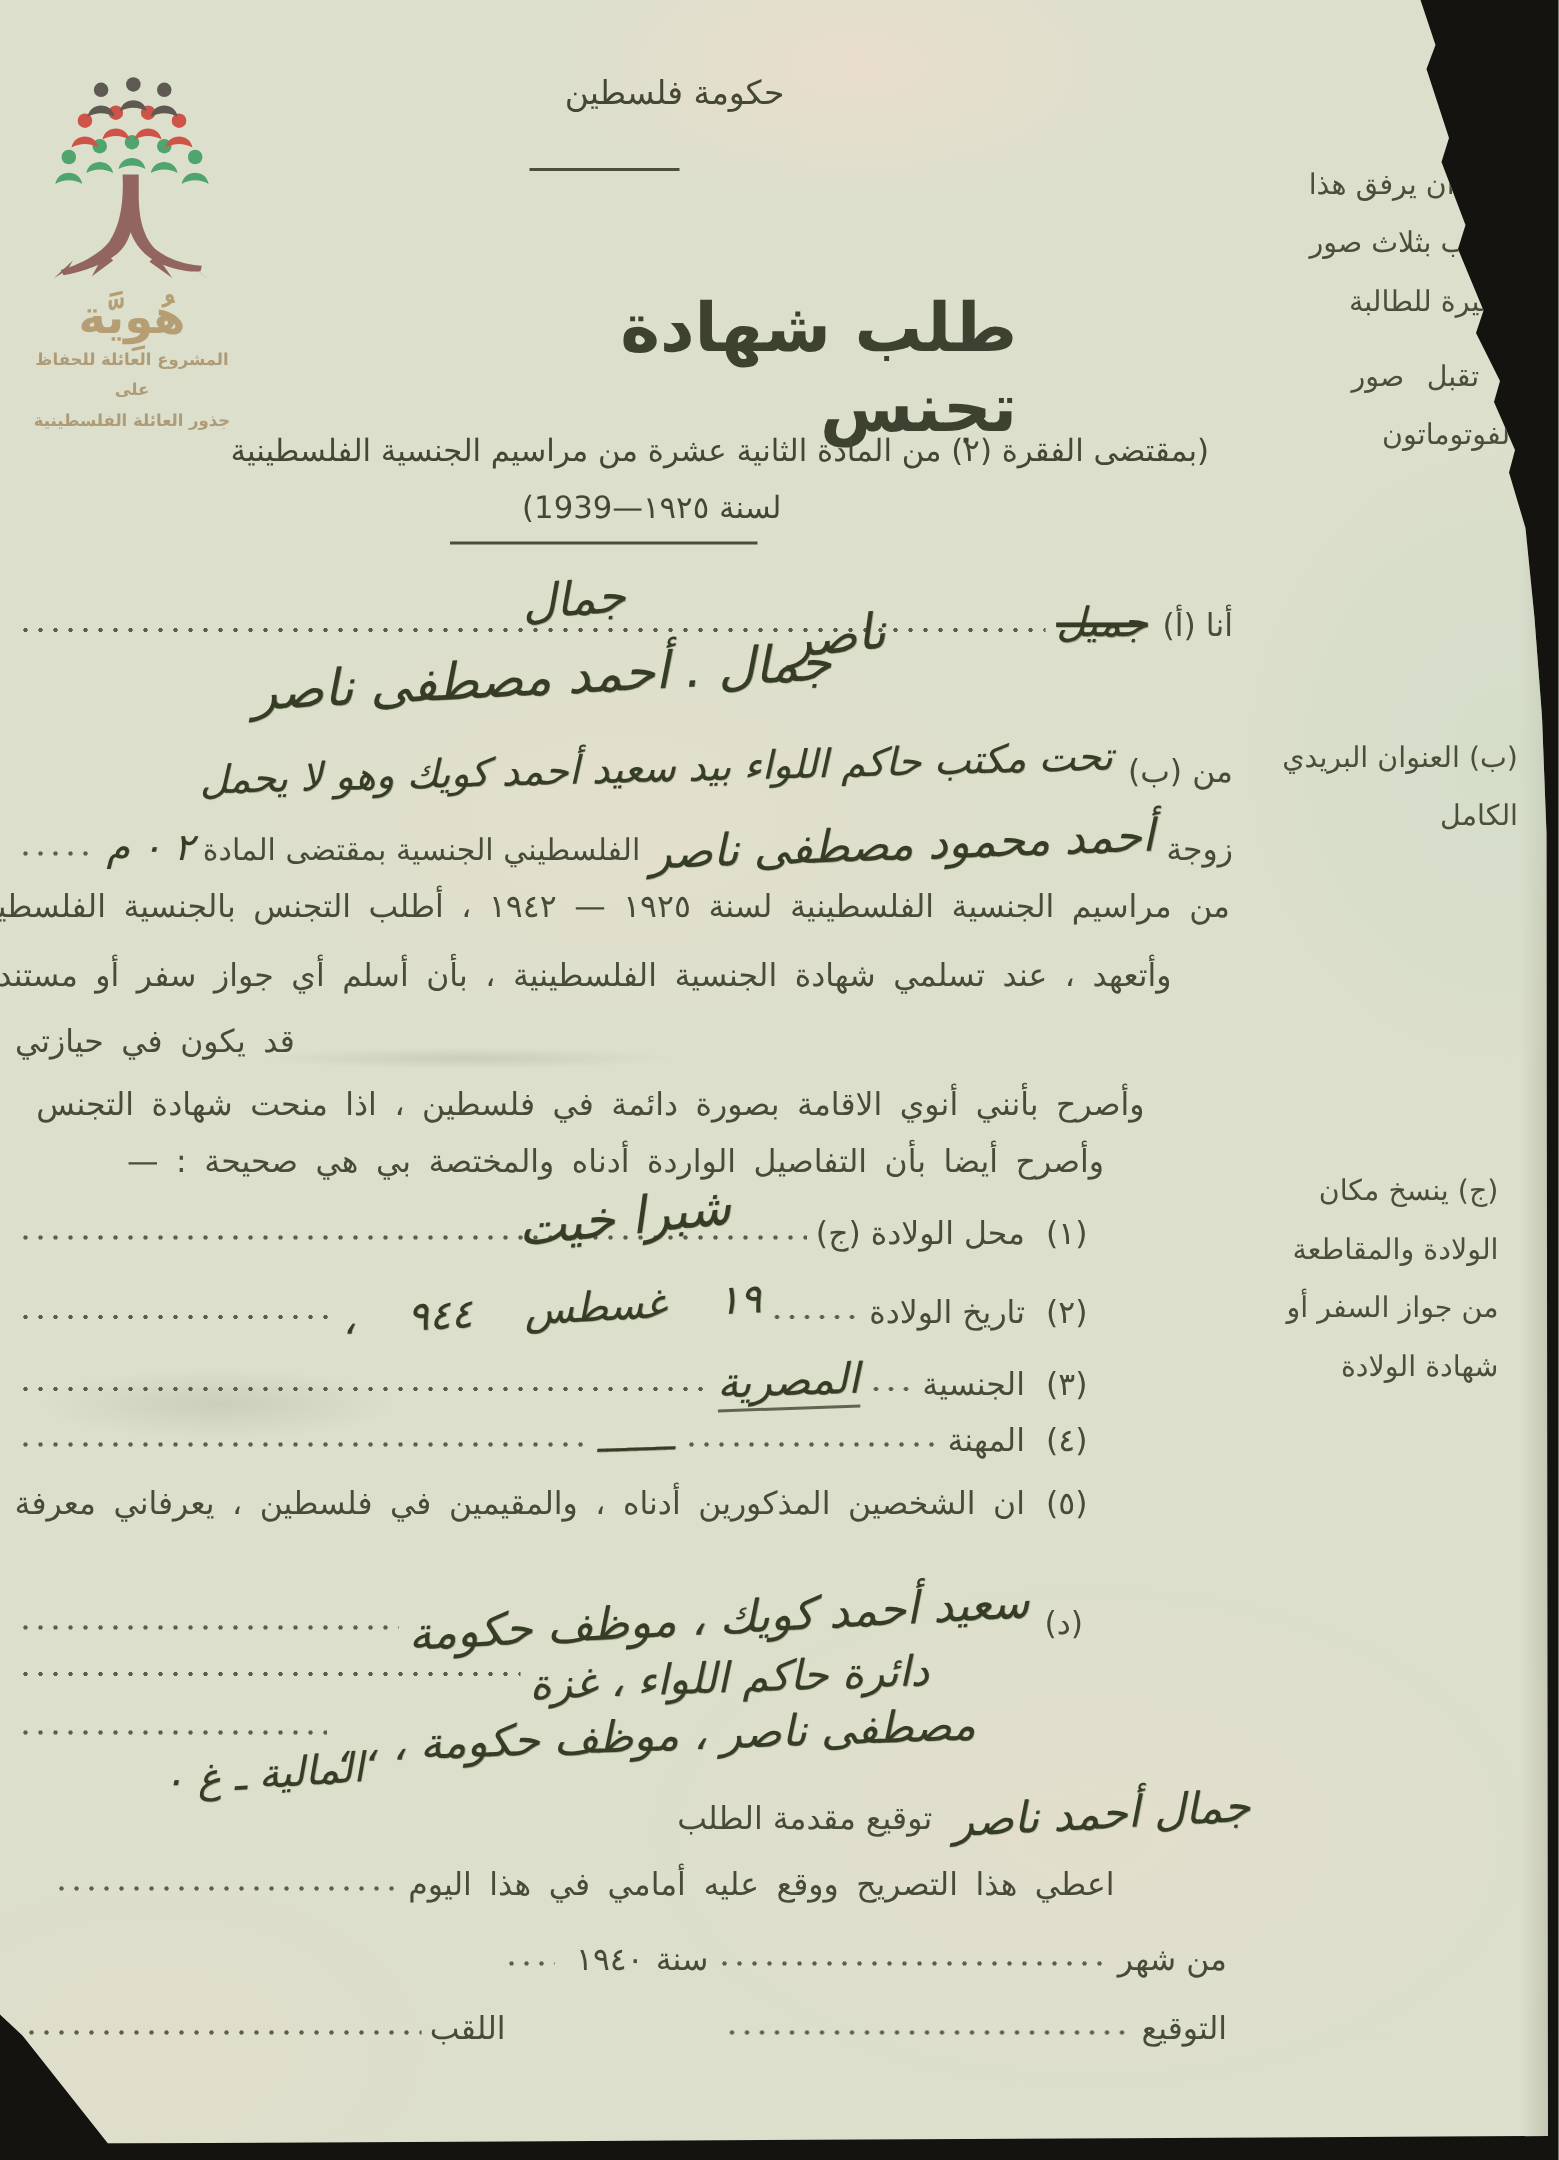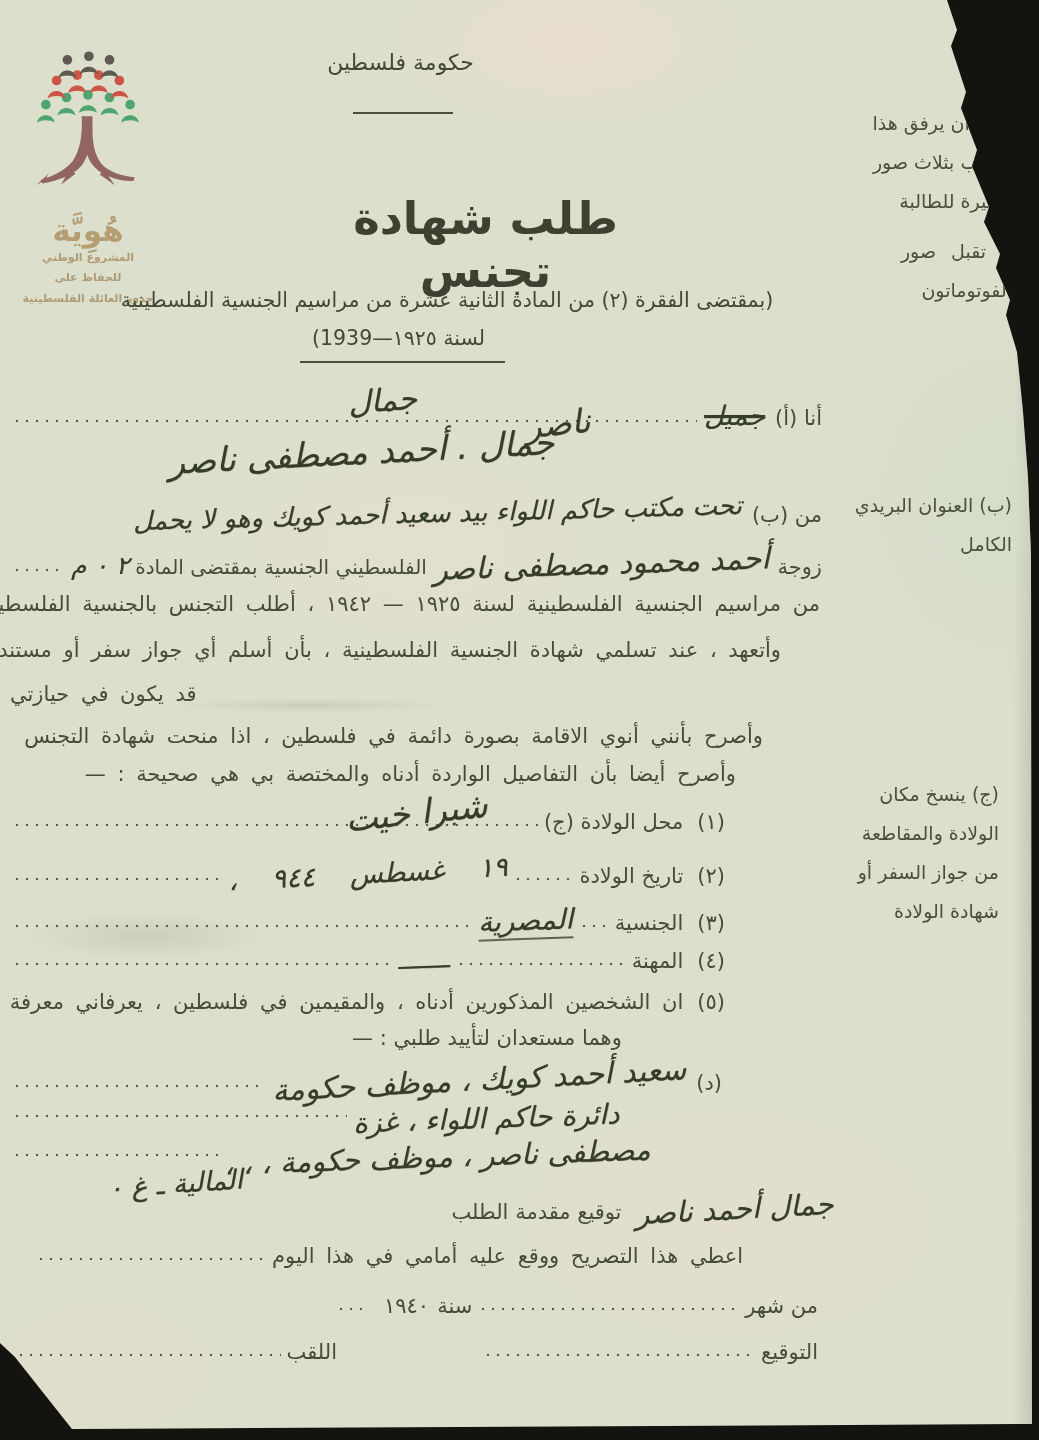--- a/index.html
+++ b/index.html
@@ -23,24 +23,24 @@
   .para{word-spacing:5px;letter-spacing:.3px;white-space:nowrap}
   .h{display:inline-block;color:#363d25;font-style:italic;letter-spacing:1.5px;white-space:nowrap;
      text-shadow:.4px .4px .5px rgba(45,50,28,.45)}
   .struck{text-decoration:line-through;text-decoration-thickness:2.5px}
   .uline{border-bottom:2px solid rgba(54,61,37,.75);padding-bottom:1px}
   .dots{flex:1 1 auto;align-self:flex-end;height:8px;margin:0 6px 5px 6px;
      background-image:radial-gradient(circle,#5a5f4b 1.3px,rgba(90,95,75,0) 1.6px);
      background-size:10px 8px;background-repeat:repeat-x;background-position:left bottom}
   .dw{flex:0 0 auto}
   .rule{position:absolute;height:0;border-top:2.5px solid #4a4f3c}
-  .hc{position:absolute;direction:rtl;text-align:center;color:#434834}
+  .hc{position:absolute;direction:rtl;text-align:right;color:#434834}
   .note{position:absolute;direction:rtl;text-align:right;font-size:19px;line-height:2.06;color:#4a4f3c}
   .wm{position:absolute;left:20px;top:50px;width:136px;text-align:center;opacity:.93}
-  .wm .brand{font-size:31px;font-weight:bold;color:#b49a6e;margin-top:20px}
+  .wm .brand{font-size:31px;font-weight:bold;color:#b49a6e;margin-top:2px}
   .wm .tag{font-size:11px;font-weight:bold;color:#ad9671;line-height:1.85;direction:rtl}
 </style>
 </head>
 <body>
 
 <div class="paper">
 
   <div class="wm">
     <svg viewBox="-62 -46 124 154" width="112" height="138" aria-hidden="true">
       <defs>
@@ -69,21 +69,21 @@
         <use href="#prs" transform="translate(12,-7)"></use>
         <use href="#prs" transform="translate(35,-1)"></use>
       </g>
       <g fill="#555049">
         <use href="#prs" transform="translate(-23,-24)"></use>
         <use href="#prs" transform="translate(1,-28)"></use>
         <use href="#prs" transform="translate(24,-24)"></use>
       </g>
     </svg>
     <div class="brand">هُوِيَّة</div>
-    <div class="tag">المشروع الوطني للحفاظ على</div>
+    <div class="tag">المشروع العائلة للحفاظ على</div>
     <div class="tag">جذور العائلة الفلسطينية</div>
   </div>
 
   <div class="hc" style="top:50px;left:278px;width:245px;font-size:22px;letter-spacing:1px">حكومة فلسطين</div>
   <div class="rule" style="top:112px;left:353px;width:100px"></div>
   <div class="hc" style="top:192px;left:293px;width:385px;font-size:45px;font-weight:bold;color:#3c4130">طلب شهادة تجنس</div>
   <div class="hc" style="top:288px;left:88px;width:718px;font-size:20.5px">(بمقتضى الفقرة (٢) من المادة الثانية عشرة من مراسيم الجنسية الفلسطينية</div>
   <div class="hc" style="top:326px;left:276px;width:245px;font-size:20.5px">لسنة ١٩٢٥—1939)</div>
   <div class="rule" style="top:361px;left:300px;width:205px;border-top-width:2px"></div>
 
@@ -149,21 +149,20 @@
     <span class="p" style="font-size:21px">المهنة</span>
     <span class="dots dw" style="width:170px"></span>
     <span class="h" style="font-size:22px;margin-bottom:-4px;transform:rotate(-2deg)">ــــــــ</span>
     <span class="dots"></span>
   </div>
 
   <div class="row" style="top:990px;right:314px;left:6px">
     <span class="p" style="font-size:21px;margin-left:14px">(٥)</span>
     <span class="p para" style="font-size:21px">ان الشخصين المذكورين أدناه ، والمقيمين في فلسطين ، يعرفاني معرفة شخصية</span>
   </div>
-  <div class="abs p" style="top:1026px;left:352px;font-size:21px;direction:rtl">وهما مستعدان لتأييد طلبي : —</div>
 
   <div class="row" style="top:1062px;right:317px;left:6px">
     <span class="p" style="font-size:21px;margin-left:10px">(د)</span>
     <span class="h" style="font-size:30px;margin-bottom:-11px;letter-spacing:2.5px;transform:rotate(-3deg)">سعيد أحمد كويك ، موظف حكومة</span>
     <span class="dots"></span>
   </div>
   <div class="row" style="top:1102px;right:420px;left:6px">
     <span class="h" style="font-size:28px;margin-bottom:-10px;letter-spacing:2px;transform:rotate(-2deg)">دائرة حاكم اللواء ، غزة</span>
     <span class="dots"></span>
   </div>

